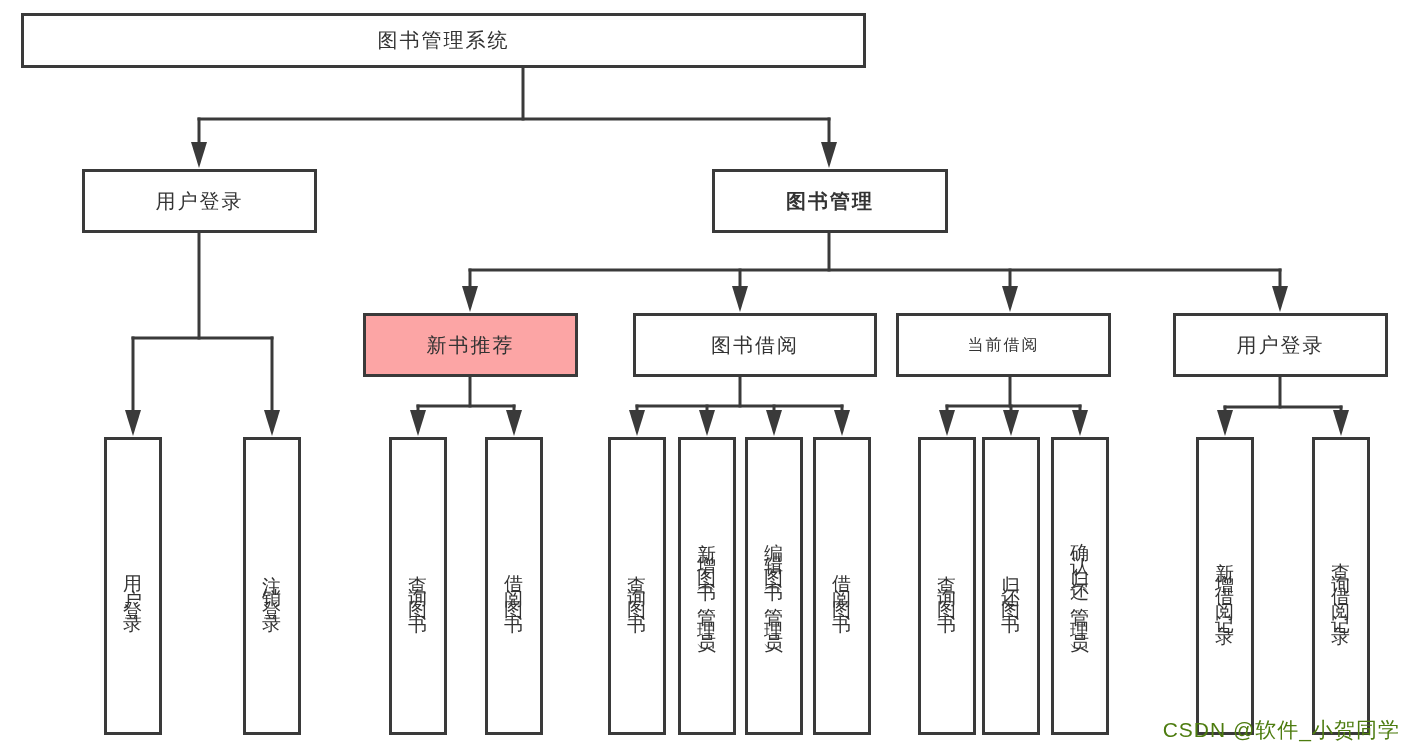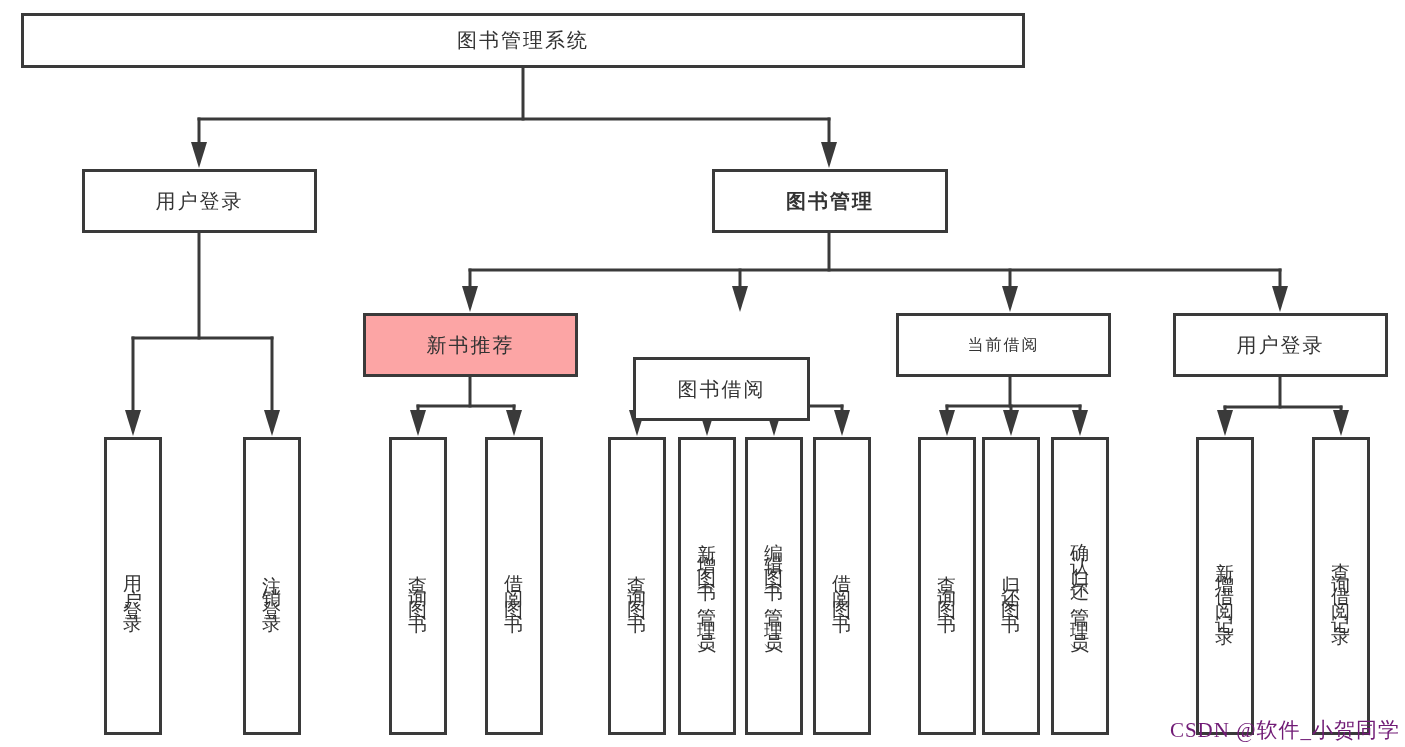--- a/index.html
+++ b/index.html
@@ -109,34 +109,34 @@
       <polygon points="1003,410 1019,410 1011,436" fill="#3a3a3a"></polygon>
       <line x1="1080" y1="406" x2="1080" y2="416" stroke="#3a3a3a" stroke-width="3"></line>
       <polygon points="1072,410 1088,410 1080,436" fill="#3a3a3a"></polygon>
       <line x1="1280" y1="377" x2="1280" y2="407" stroke="#3a3a3a" stroke-width="3"></line>
       <line x1="1225" y1="407" x2="1341" y2="407" stroke="#3a3a3a" stroke-width="3"></line>
       <line x1="1225" y1="407" x2="1225" y2="416" stroke="#3a3a3a" stroke-width="3"></line>
       <polygon points="1217,410 1233,410 1225,436" fill="#3a3a3a"></polygon>
       <line x1="1341" y1="407" x2="1341" y2="416" stroke="#3a3a3a" stroke-width="3"></line>
       <polygon points="1333,410 1349,410 1341,436" fill="#3a3a3a"></polygon>
     </svg>
-  <div class="watermark" style="color: #701a75; font-family: Liberation Serif, serif;">CSDN @软件_小贺同学</div>
-<div class="box h" style="left: 21px; top: 13px; width: 1004px; height: 55px; border: 3px solid rgb(58, 58, 58); background: rgb(255, 255, 255); color: rgb(51, 51, 51); font-size: 20px;">
+  <div class="watermark" style="color: #4d7c0f;">CSDN @软件_小贺同学</div>
+<div class="box h" style="left: 21px; top: 13px; width: 845px; height: 55px; border: 3px solid rgb(58, 58, 58); background: rgb(255, 255, 255); color: rgb(51, 51, 51); font-size: 20px;">
       <span>图书管理系统</span>
     </div>
     <div class="box h" style="left: 82px; top: 169px; width: 235px; height: 64px; border: 3px solid rgb(58, 58, 58); background: rgb(255, 255, 255); color: rgb(51, 51, 51); font-size: 20px;">
       <span>用户登录</span>
     </div>
     <div class="box h" style="left: 712px; top: 169px; width: 236px; height: 64px; border: 3px solid rgb(58, 58, 58); background: rgb(255, 255, 255); color: rgb(51, 51, 51); font-size: 20px; font-weight: bold;">
       <span>图书管理</span>
     </div>
     <div class="box h" style="left: 363px; top: 313px; width: 215px; height: 64px; border: 3px solid rgb(58, 58, 58); background: #fca5a5; color: rgb(51, 51, 51); font-size: 20px;">
       <span>新书推荐</span>
     </div>
-    <div class="box h" style="left: 633px; top: 313px; width: 177px; height: 64px; border: 3px solid rgb(58, 58, 58); background: rgb(255, 255, 255); color: rgb(51, 51, 51); font-size: 20px; margin-top: 44px;">
+    <div class="box h" style="left: 633px; top: 313px; width: 244px; height: 64px; border: 3px solid rgb(58, 58, 58); background: rgb(255, 255, 255); color: rgb(51, 51, 51); font-size: 20px;">
       <span>图书借阅</span>
     </div>
     <div class="box h" style="left: 896px; top: 313px; width: 215px; height: 64px; border: 3px solid rgb(58, 58, 58); background: rgb(255, 255, 255); color: rgb(51, 51, 51); font-size: 16px;">
       <span>当前借阅</span>
     </div>
     <div class="box h" style="left: 1173px; top: 313px; width: 215px; height: 64px; border: 3px solid rgb(58, 58, 58); background: rgb(255, 255, 255); color: rgb(51, 51, 51); font-size: 20px;">
       <span>用户登录</span>
     </div>
     <div class="box v" style="left: 104px; top: 437px; width: 58px; height: 298px; border: 3px solid rgb(58, 58, 58); background: rgb(255, 255, 255); color: rgb(51, 51, 51); font-size: 19px;">
       <span>用户登录</span>

